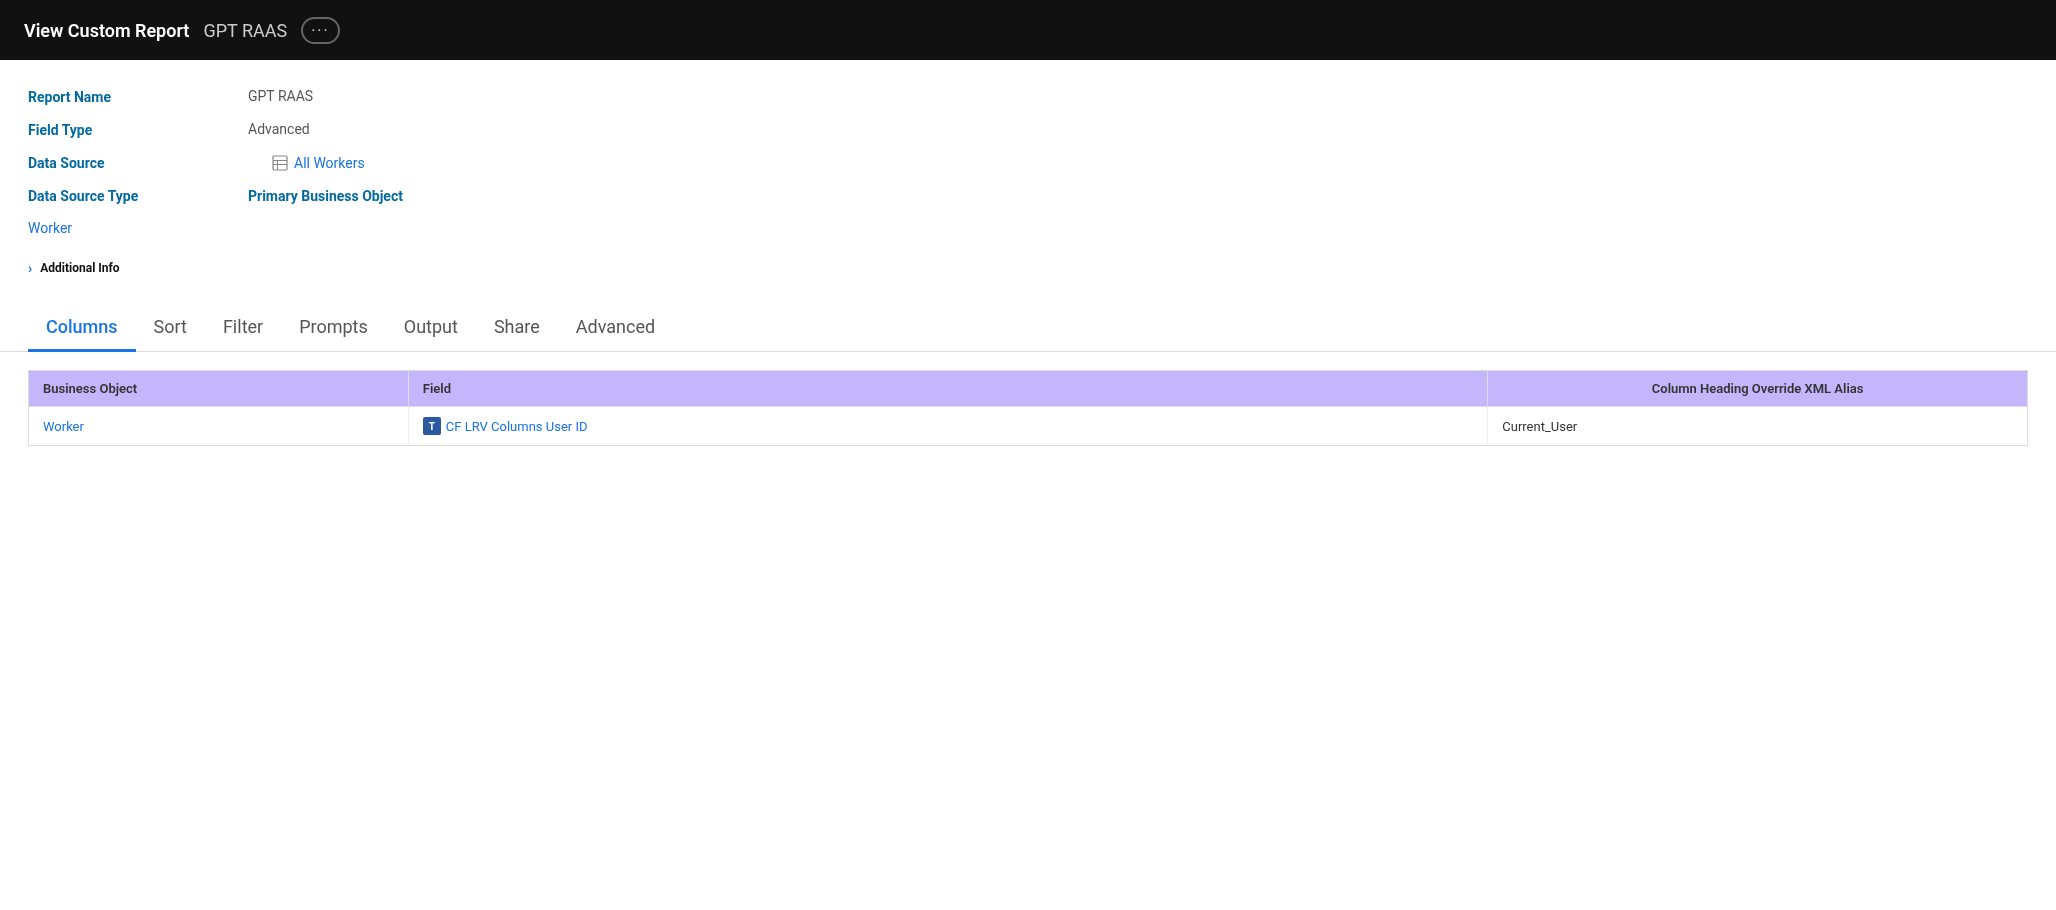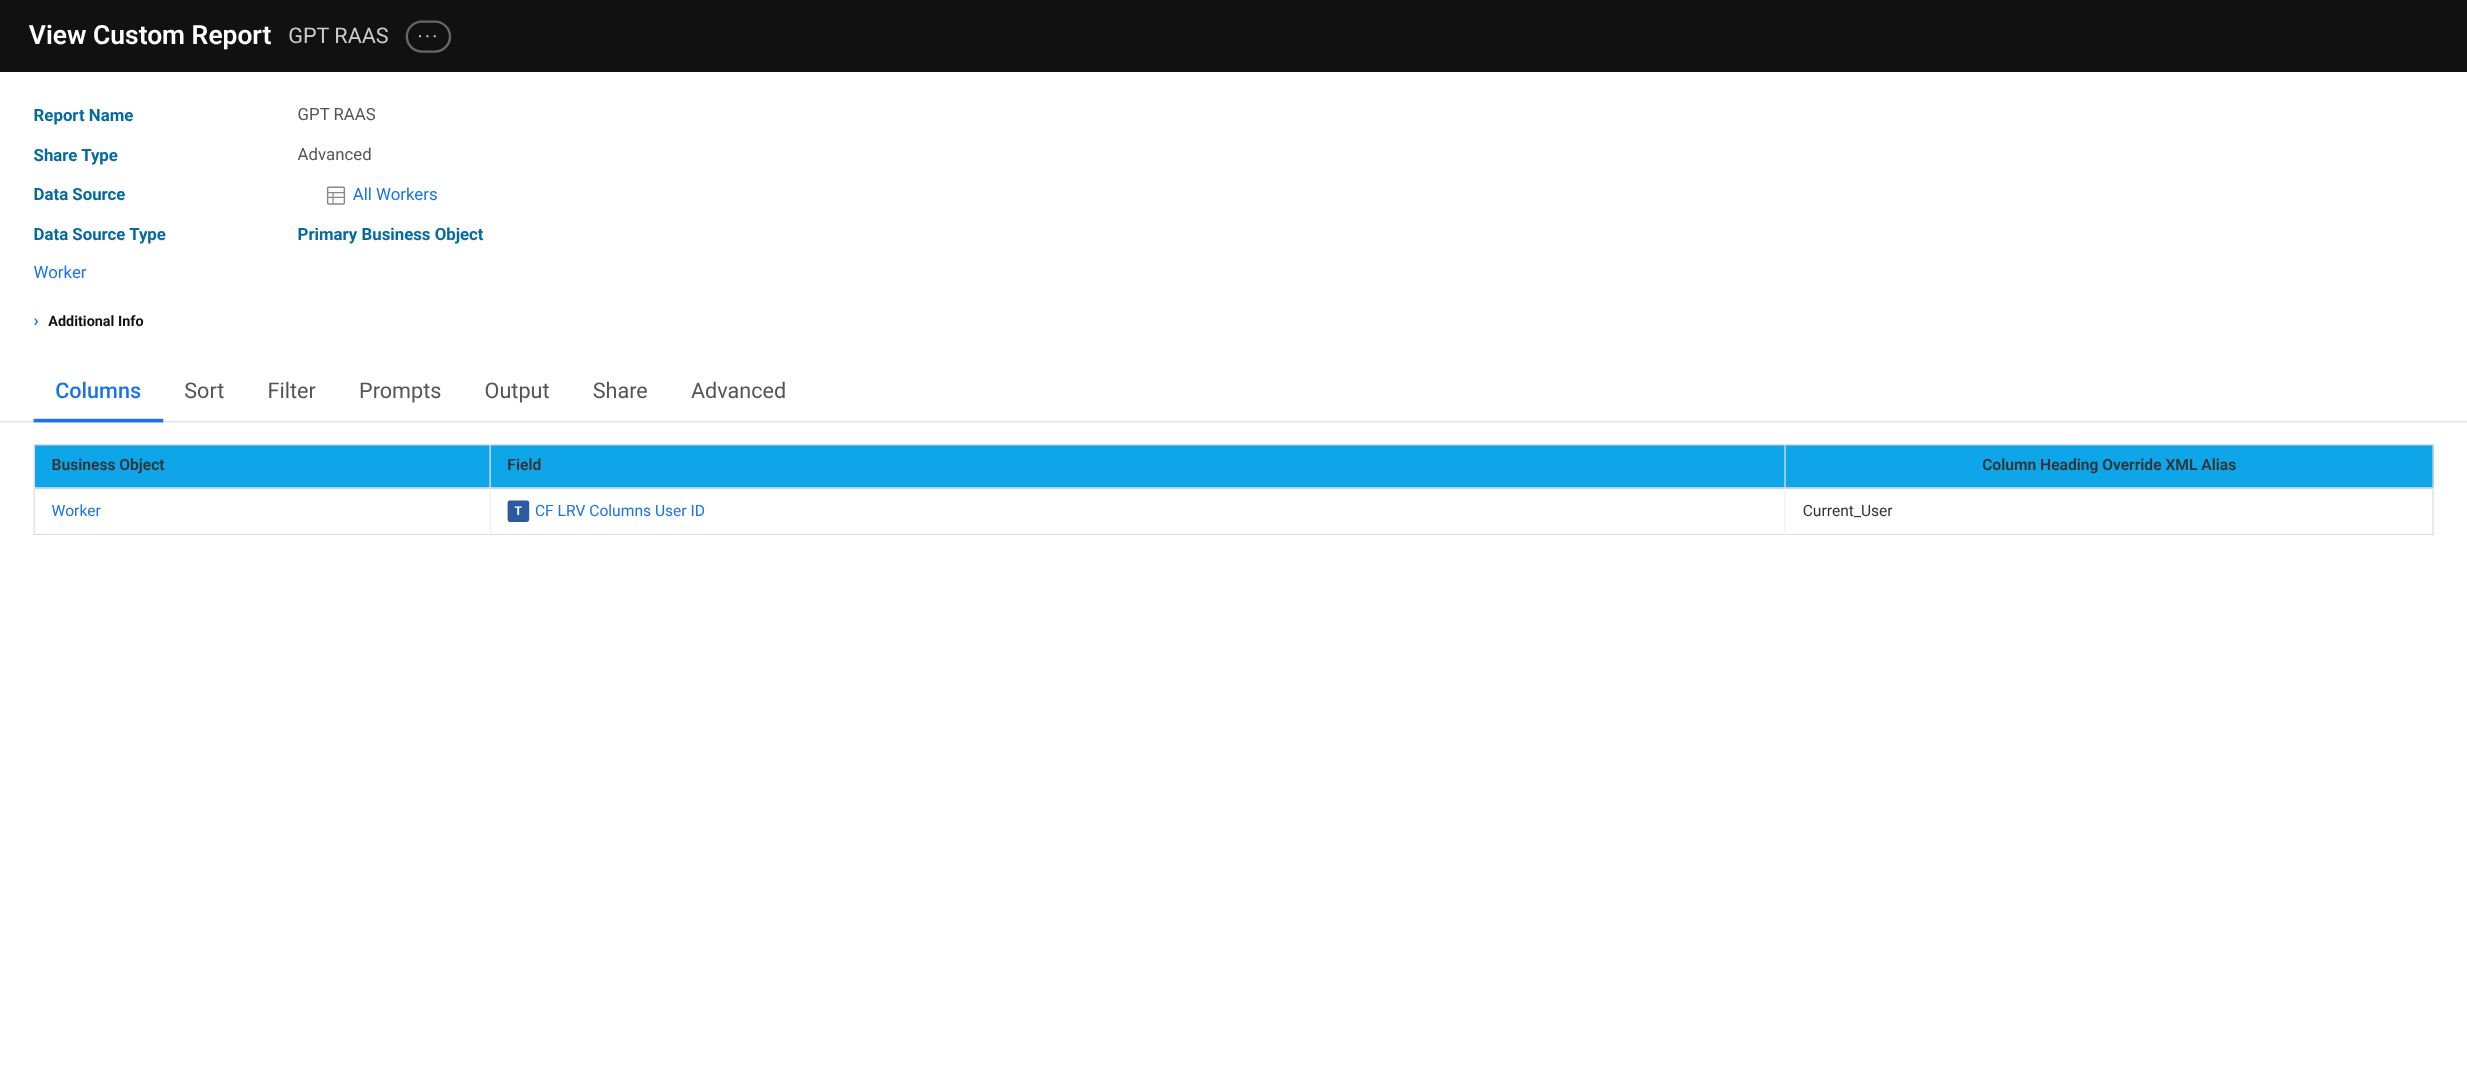--- a/index.html
+++ b/index.html
@@ -9,21 +9,21 @@
     .header {
       background: #111;
       color: #fff;
       padding: 16px 24px;
       display: flex;
       align-items: center;
       gap: 14px;
       min-height: 60px;
     }
     .header-title {
-      font-size: 22px;
+      font-size: 18px;
       font-weight: 600;
       color: #fff;
     }
     .header-subtitle {
       font-size: 18px;
       color: #ccc;
       font-weight: 400;
     }
     .header-more-btn {
       display: flex;
@@ -140,21 +140,21 @@
     }
 
     
     .data-table {
       width: 100%;
       border-collapse: collapse;
       border: 1px solid #ddd;
       font-size: 13px;
     }
     .data-table th {
-      background: #0ea5e9;
+      background: #c4b5fd;
       text-align: left;
       padding: 10px 14px;
       font-weight: 600;
       color: #333;
       border-bottom: 1px solid #ddd;
       border-right: 1px solid #ddd;
     }
     .data-table th:last-child {
       border-right: none;
       text-align: center;
@@ -208,21 +208,21 @@
     <span>···</span>
   </div>
 </header>
 
 <div class="main-content">
 
   <div class="info-grid">
     <span class="info-label">Report Name</span>
     <span class="info-value">GPT RAAS</span>
 
-    <span class="info-label">Share Type</span>
+    <span class="info-label">Field Type</span>
     <span class="info-value">Advanced</span>
 
     <span class="info-label">Data Source</span>
     <div class="data-source-wrap">
       <span class="table-icon">
         <svg viewBox="0 0 16 16" fill="none" xmlns="http://www.w3.org/2000/svg">
           <rect x="1" y="1" width="14" height="14" rx="1" stroke="#888" stroke-width="1.2" fill="none"></rect>
           <line x1="1" y1="5.5" x2="15" y2="5.5" stroke="#888" stroke-width="1"></line>
           <line x1="1" y1="9.5" x2="15" y2="9.5" stroke="#888" stroke-width="1"></line>
           <line x1="5.5" y1="5.5" x2="5.5" y2="15" stroke="#888" stroke-width="1"></line>

